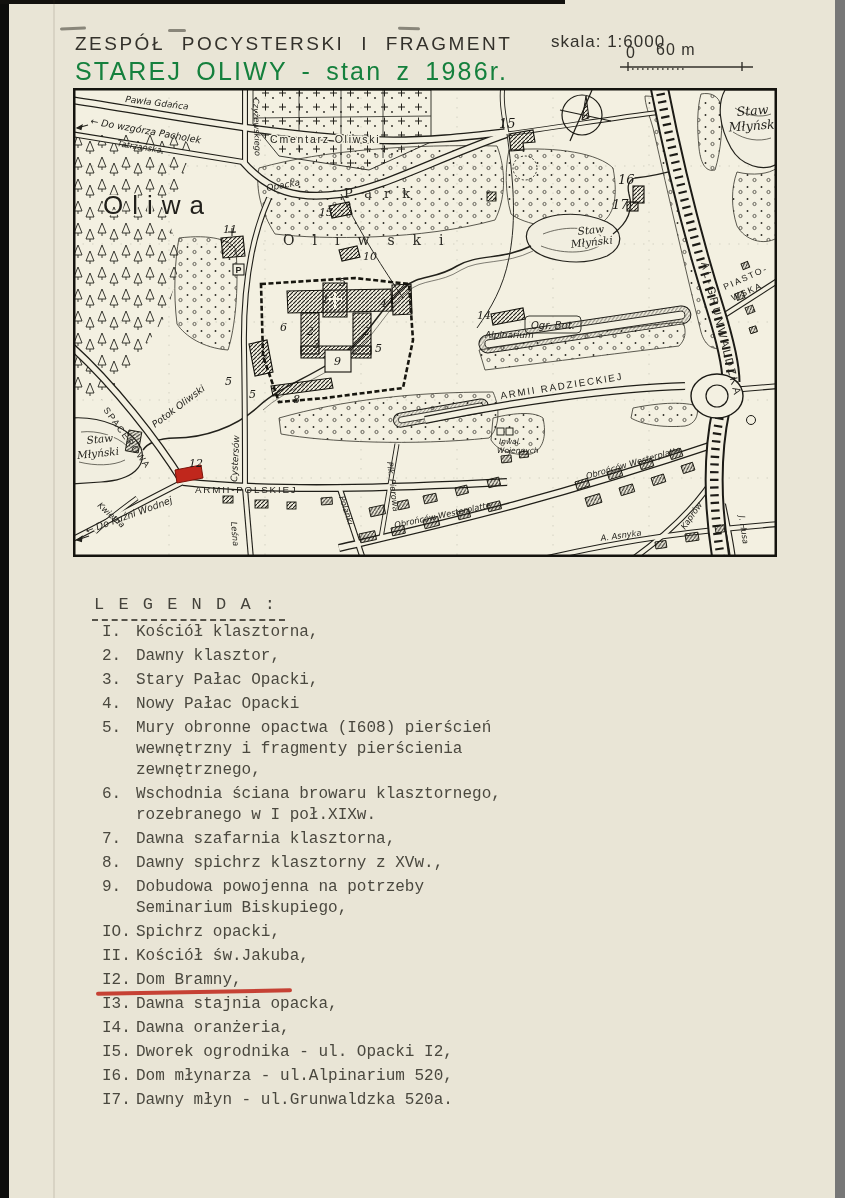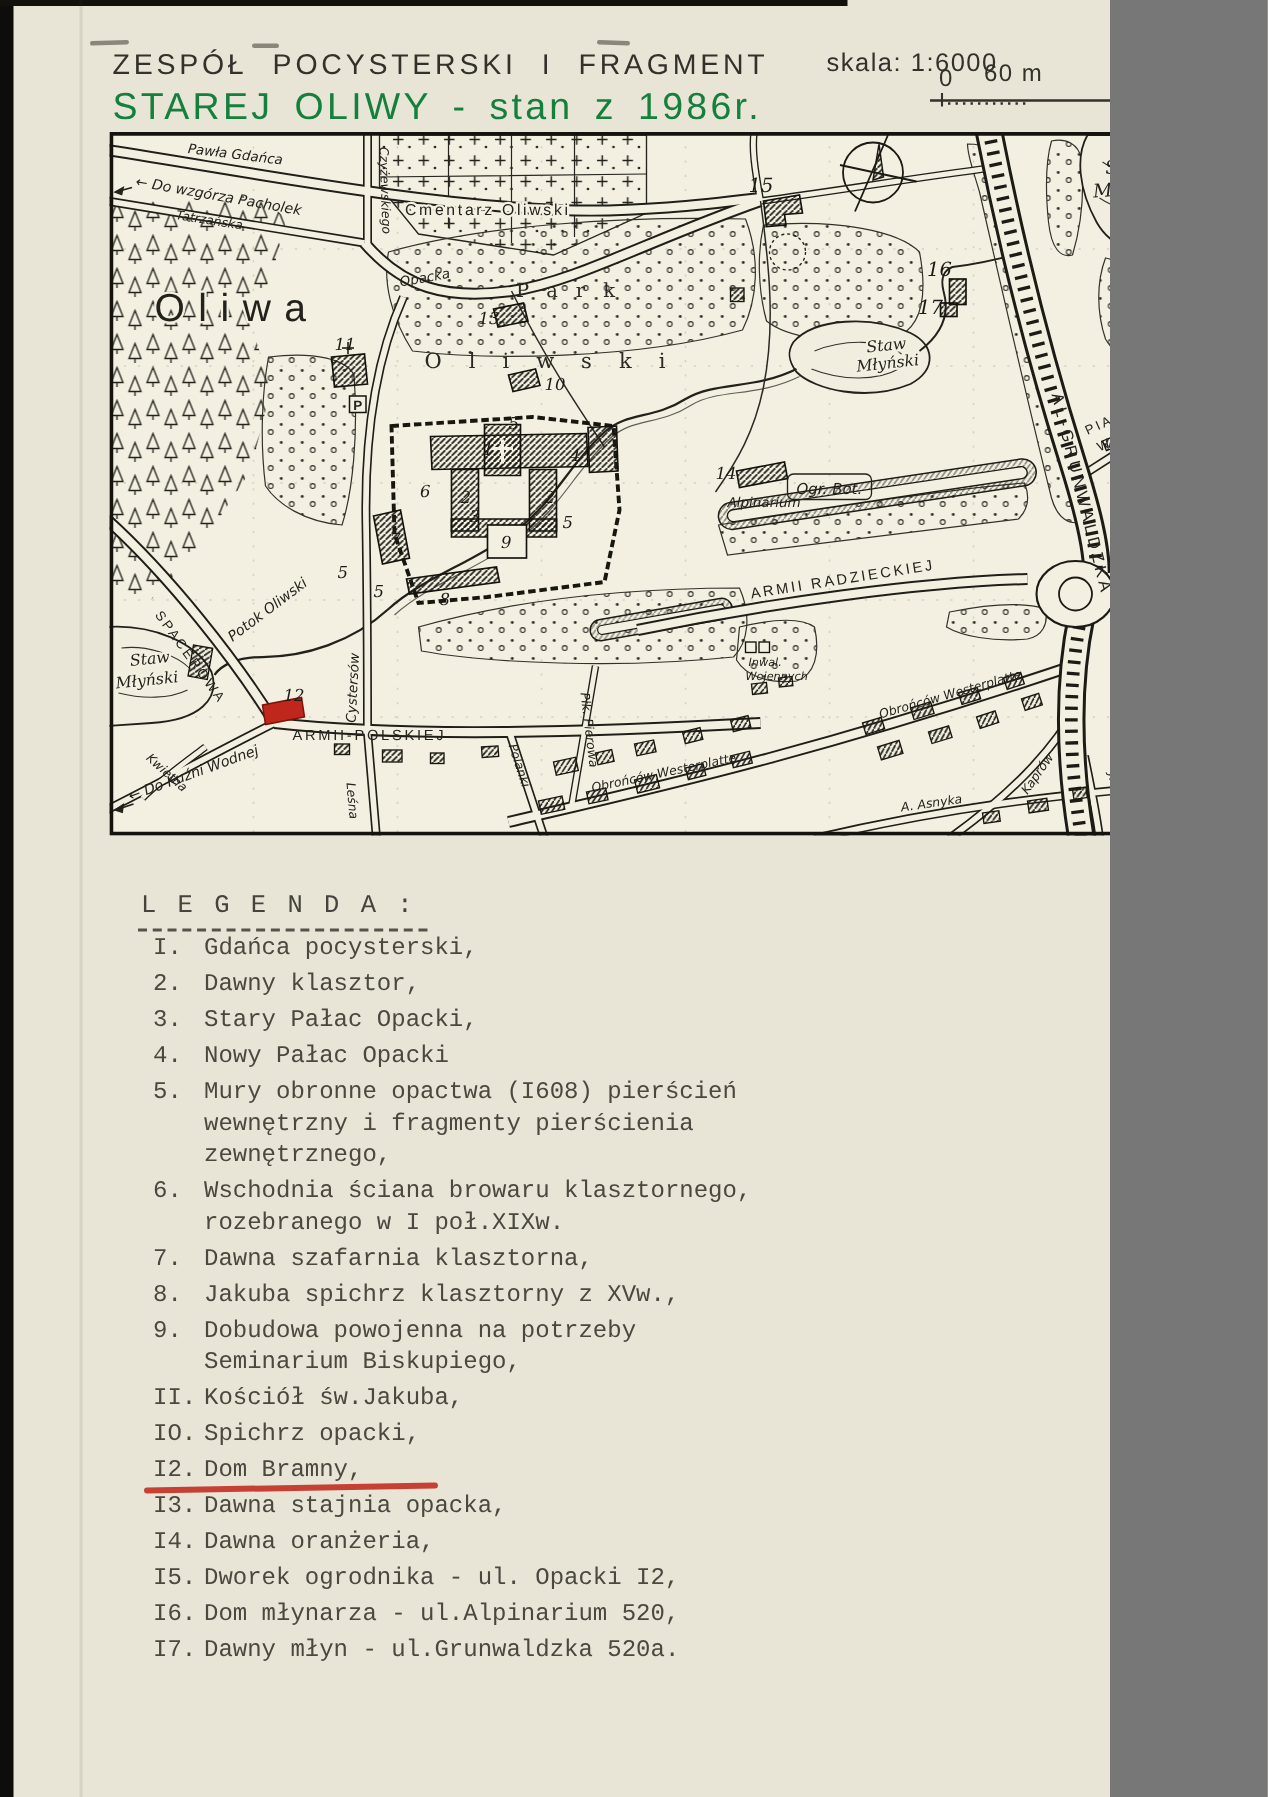--- a/index.html
+++ b/index.html
@@ -1,16 +1,16 @@
 <!DOCTYPE html>
 <html><head>
 <meta charset="utf-8">
 <style>
   html,body{margin:0;padding:0;background:#777;}
-  .page{position:relative;width:740px;height:1198px;background:#e9e5d6;overflow:hidden;
+  .page{position:relative;width:835px;height:1198px;background:#e9e5d6;overflow:hidden;
         font-family:"Liberation Sans",sans-serif;color:#44423c;}
   .edge-left{position:absolute;left:0;top:0;width:9px;height:1198px;background:#0d0d0b;}
   .edge-top{position:absolute;left:0;top:0;width:565px;height:4px;background:#12110e;}
   .crease{position:absolute;left:53px;top:0;width:2px;height:1198px;background:rgba(70,60,35,.10);}
   .smudge{position:absolute;height:3px;background:#3a382f;opacity:.55;border-radius:2px;}
 
   .title-l1{position:absolute;left:75px;top:33px;font-size:19px;letter-spacing:2.5px;word-spacing:9px;color:#33312b;}
   .title-l2{position:absolute;left:75px;top:57px;font-size:25px;letter-spacing:2.2px;word-spacing:5px;color:#15803d;}
   .scale-label{position:absolute;left:503px;top:32px;font-size:17px;letter-spacing:1px;color:#33312b;padding-left:48px;}
   .bar-zero{position:absolute;left:626px;top:44px;font-size:16px;color:#33312b;}
@@ -370,21 +370,21 @@
         </g>
 
     <rect x="1.2" y="1.2" width="701.6" height="466.6" fill="none" stroke="#14130e" stroke-width="2.6"></rect>
   </svg>
   </div>
 
   <div class="legend-header">L E G E N D A :</div>
   <div class="legend-items" id="legend-items">
       <div class="leg-row">
         <span class="num">I.</span>
-        <span class="txt">Gdańca pocysterski,</span>
+        <span class="txt">Kościół klasztorna,</span>
       </div>
       <div class="leg-row">
         <span class="num">2.</span>
         <span class="txt">Dawny klasztor,</span>
       </div>
       <div class="leg-row">
         <span class="num">3.</span>
         <span class="txt">Stary Pałac Opacki,</span>
       </div>
       <div class="leg-row">
@@ -401,34 +401,34 @@
         <span class="num">6.</span>
         <span class="txt">Wschodnia ściana browaru klasztornego,
 rozebranego w I poł.XIXw.</span>
       </div>
       <div class="leg-row">
         <span class="num">7.</span>
         <span class="txt">Dawna szafarnia klasztorna,</span>
       </div>
       <div class="leg-row">
         <span class="num">8.</span>
-        <span class="txt">Jakuba spichrz klasztorny z XVw.,</span>
+        <span class="txt">Dawny spichrz klasztorny z XVw.,</span>
       </div>
       <div class="leg-row">
         <span class="num">9.</span>
         <span class="txt">Dobudowa powojenna na potrzeby
 Seminarium Biskupiego,</span>
       </div>
       <div class="leg-row">
+        <span class="num">IO.</span>
+        <span class="txt">Spichrz opacki,</span>
+      </div>
+      <div class="leg-row">
         <span class="num">II.</span>
         <span class="txt">Kościół św.Jakuba,</span>
-      </div>
-      <div class="leg-row">
-        <span class="num">IO.</span>
-        <span class="txt">Spichrz opacki,</span>
       </div>
       <div class="leg-row hl">
         <span class="num">I2.</span>
         <span class="txt">Dom Bramny,</span>
       </div>
       <div class="leg-row">
         <span class="num">I3.</span>
         <span class="txt">Dawna stajnia opacka,</span>
       </div>
       <div class="leg-row">

